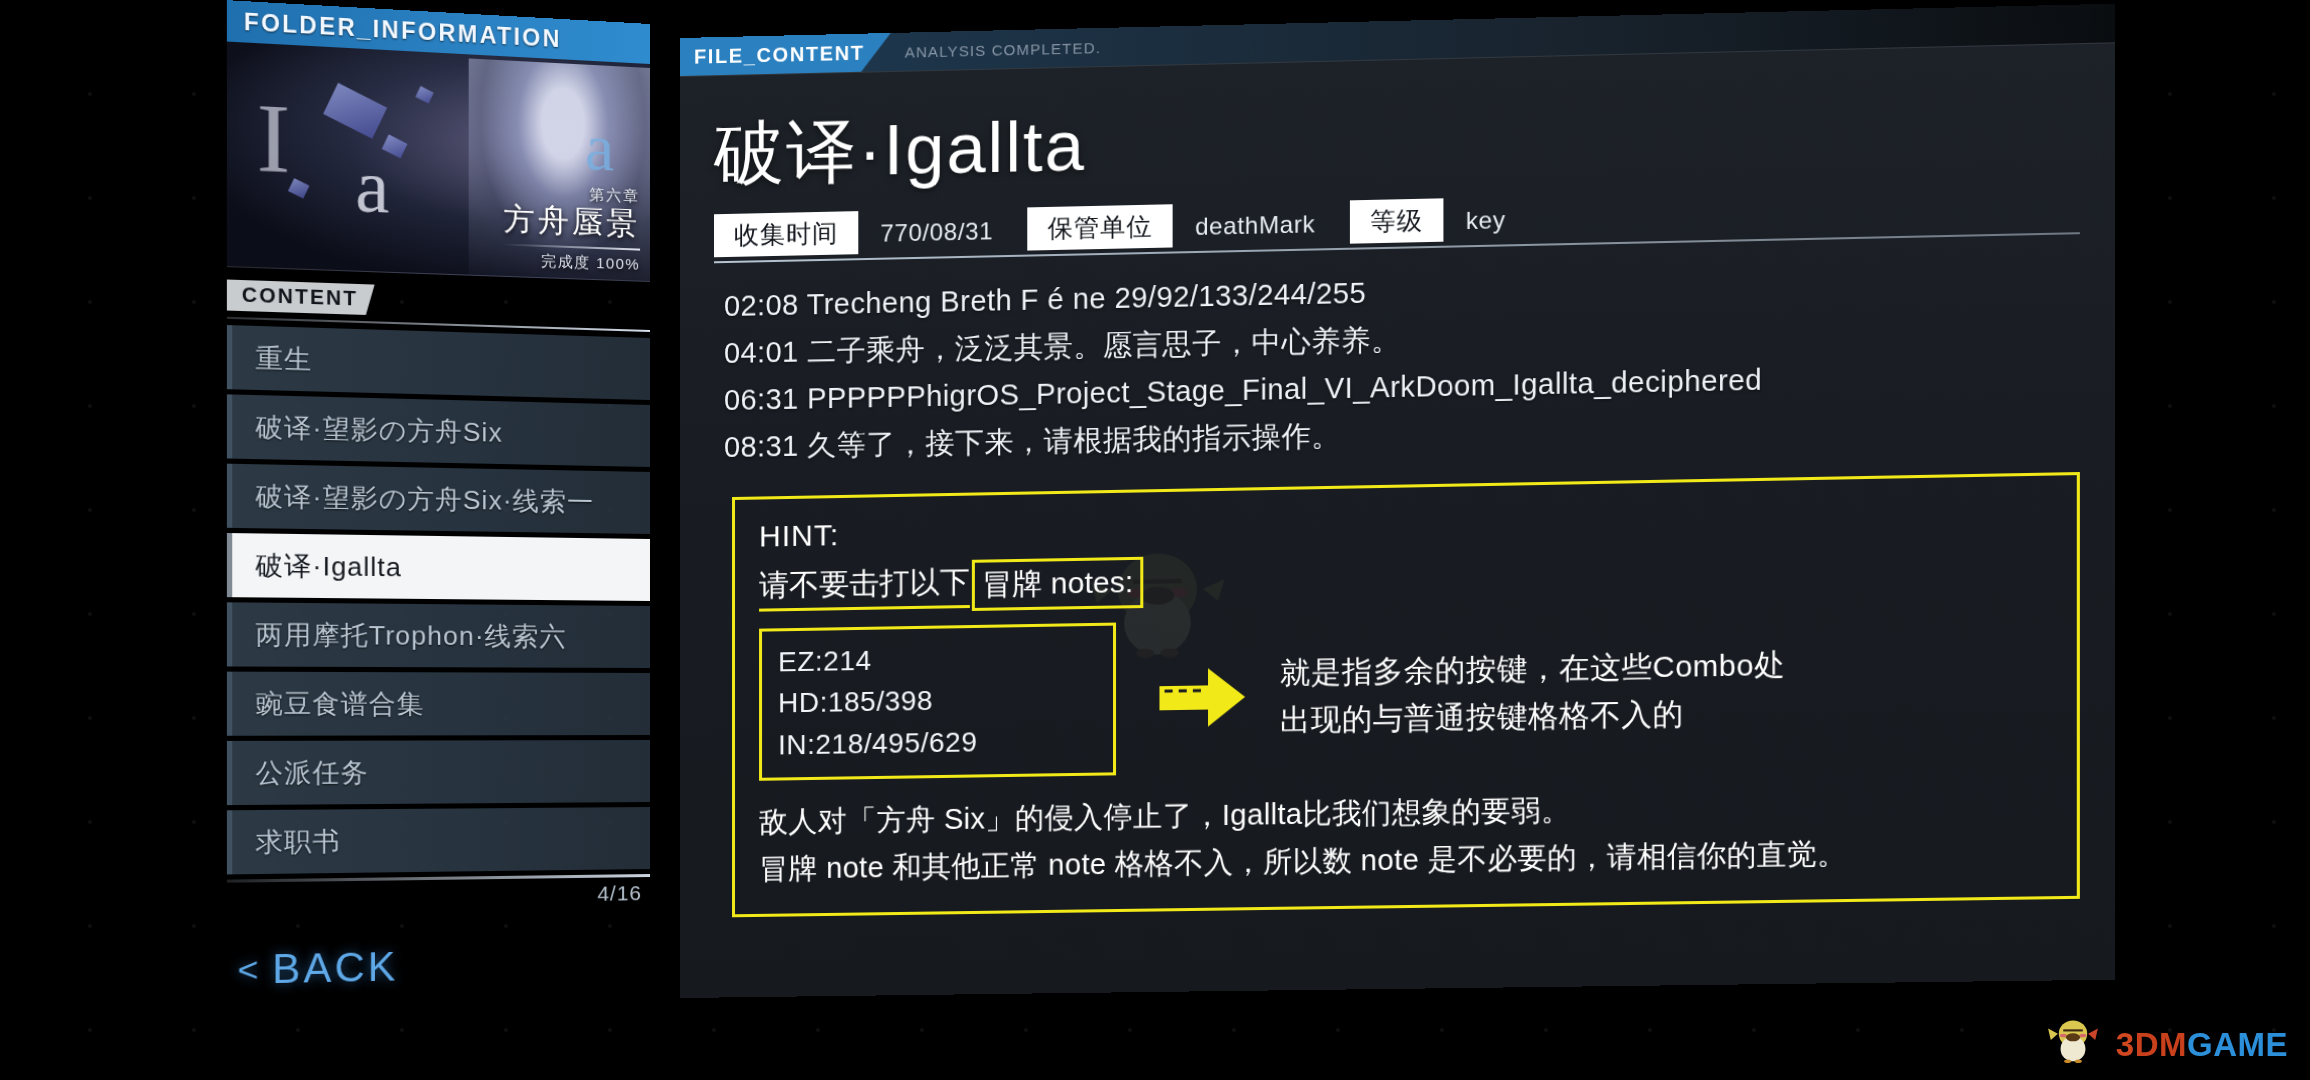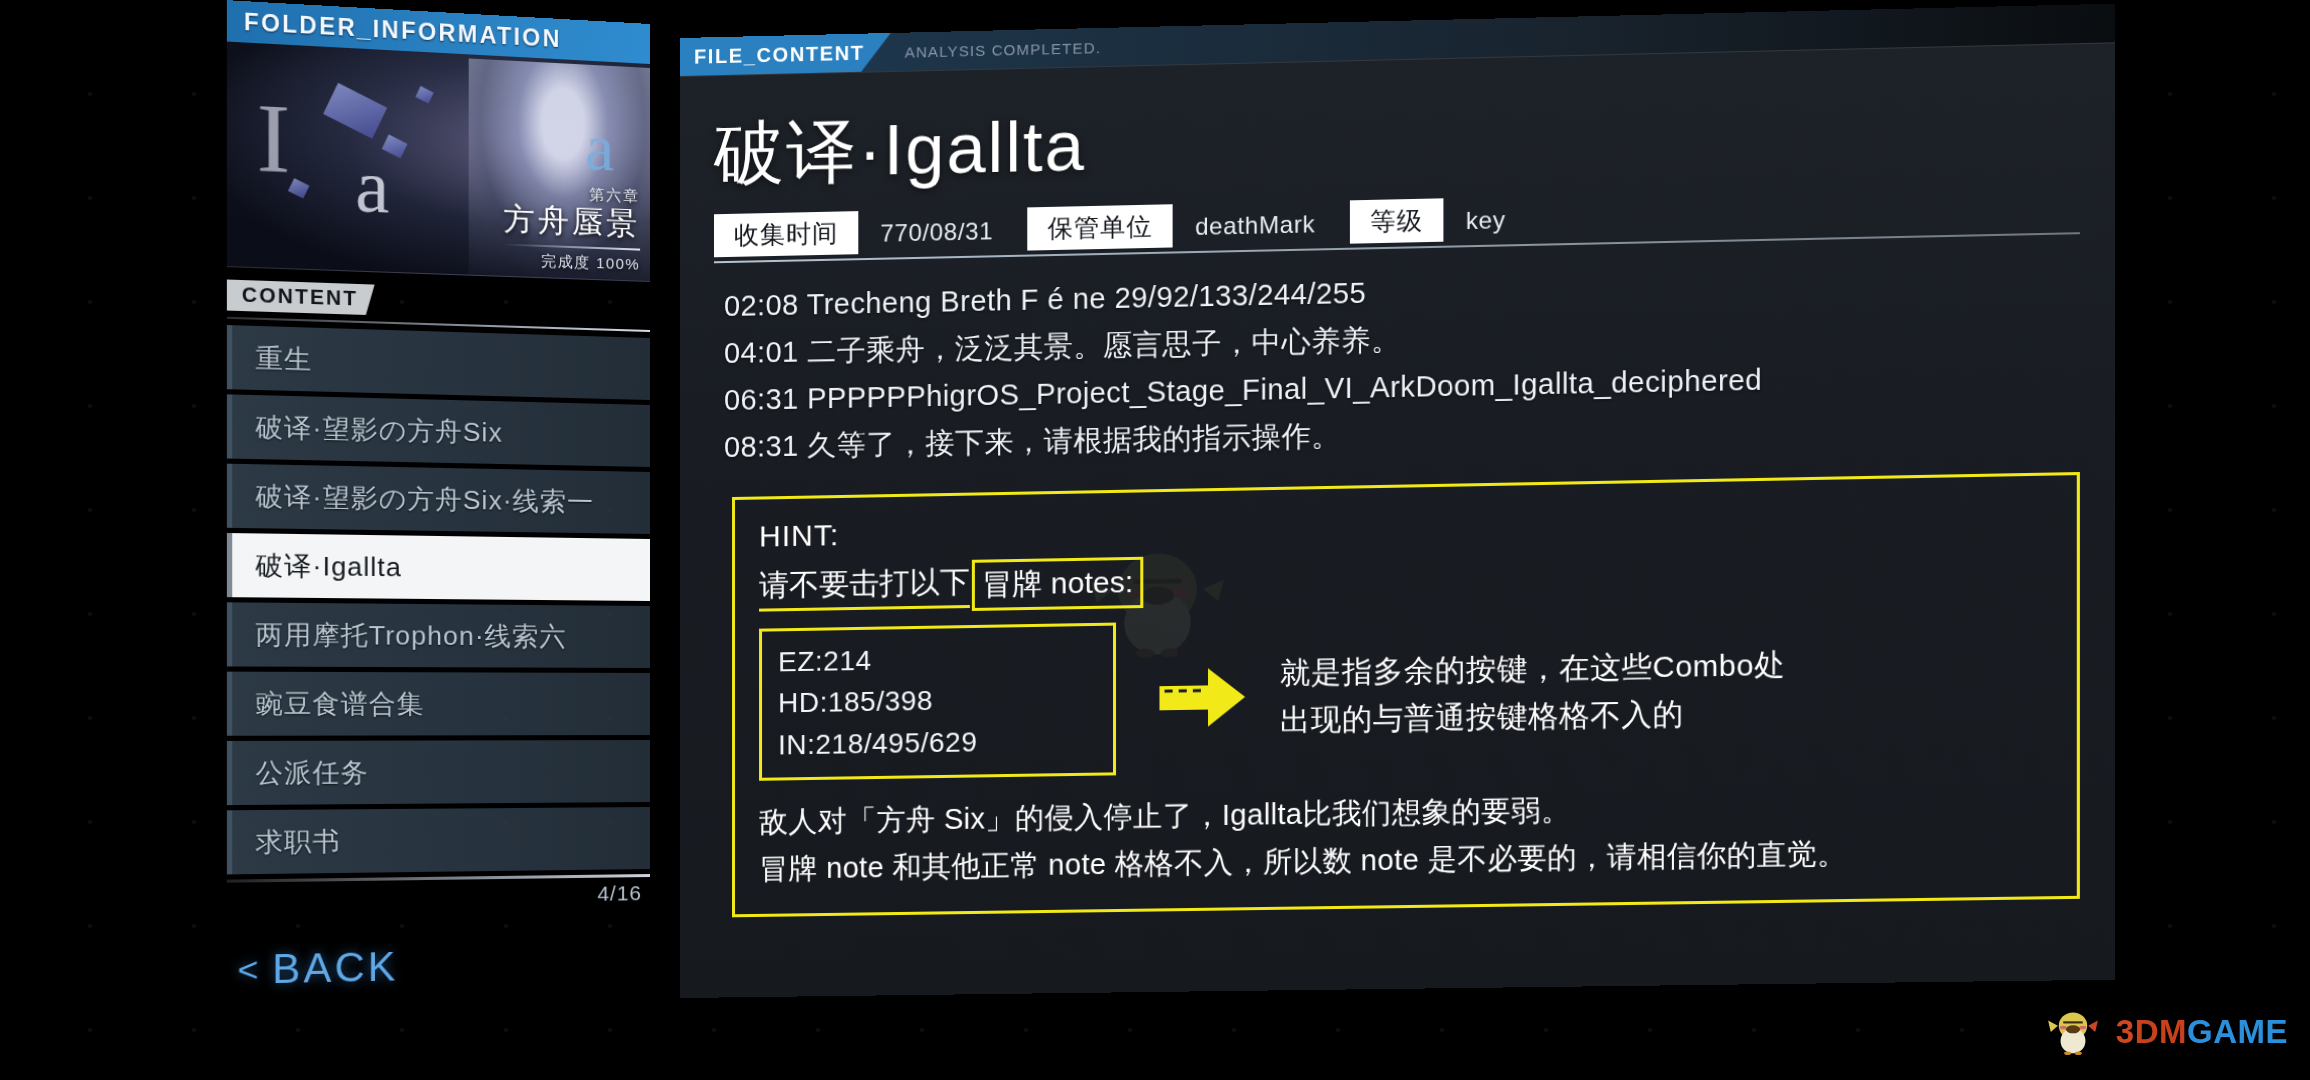--- a/index.html
+++ b/index.html
@@ -180,21 +180,21 @@
   .notes-box {
     border: 3px solid #f2ea18; padding: 10px 22px 12px 16px; width: 355px;
   }
   .notes-box div { color: #f3f6fa; font-size: 28px; line-height: 1.48; letter-spacing: .5px; }
   .arrow { margin: 0 34px 0 42px; }
   .combo-text div { color: #fff; font-size: 30px; line-height: 1.58; letter-spacing: .5px; }
   .hint-tail { margin-top: 18px; }
   .hint-tail p { color: #fff; font-size: 29px; line-height: 1.6; letter-spacing: .3px; }
 
   
-  .wm { position: absolute; right: 22px; bottom: 24px; display: flex; align-items: center; gap: 16px; }
+  .wm { position: absolute; right: 22px; bottom: 16px; display: flex; align-items: flex-end; gap: 16px; }
   .wm .bird { width: 54px; height: 48px; }
   .wm .txt { font-size: 33px; font-weight: 700; letter-spacing: .5px; }
   .wm .c3 { color: #d1471f; } .wm .cd { color: #c8411c; }
   .wm .cm { color: #2b90d9; }
 </style>
 </head>
 <body>
 
 <div id="stage">
   <div class="backdrop"></div>

